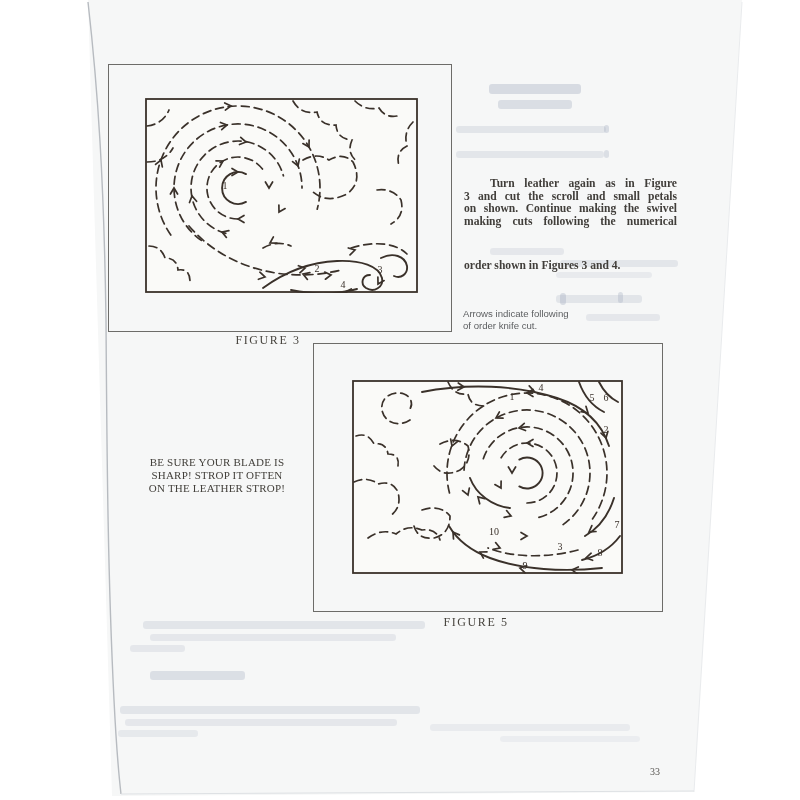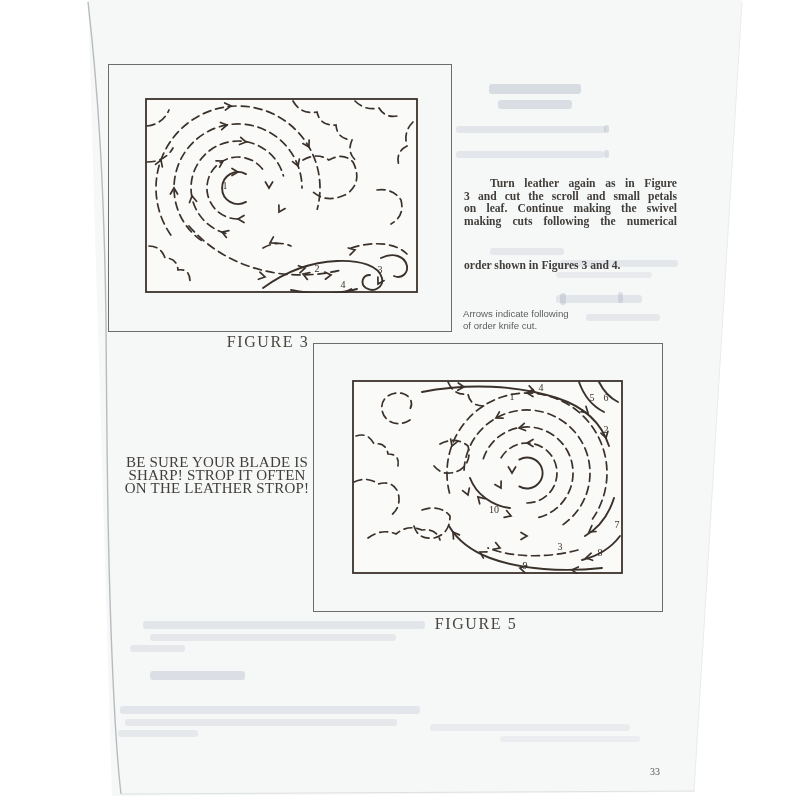--- a/index.html
+++ b/index.html
@@ -10,34 +10,34 @@
   svg{display:block;}
   .abs{position:absolute;}
   
   #page-svg{position:absolute;left:0;top:0;}
   
   .outer-box{position:absolute;border:1.1px solid #6d6c69;background:transparent;}
   
   .pattern{position:absolute;background:#fafaf8;}
   
   .caption{
-    position:absolute;text-align:center;font-size:16px;letter-spacing:1.6px;
+    position:absolute;text-align:center;font-size:12px;letter-spacing:1.6px;
     color:#48453f;white-space:nowrap;font-family:Liberation Serif, serif;
   }
   
   #paragraph{position:absolute;left:464px;top:178px;width:213px;font-size:11.6px;line-height:12.6px;color:#413e3a;font-weight:bold;}
   #paragraph .tline{text-align:justify;text-align-last:justify;}
   #paragraph .tline.last{text-align-last:left;margin-top:32px;}
   #paragraph .tline.indent{text-indent:26px;}
   
   #note{position:absolute;left:463px;top:308px;font-family:"Liberation Sans",sans-serif;
         font-size:9.6px;line-height:11.5px;color:#5c5e60;}
   
   #callout{position:absolute;left:117px;top:456px;width:200px;text-align:center;
-           font-size:15px;line-height:13.2px;color:#43403b;letter-spacing:.2px;}
+           font-size:11px;line-height:13.2px;color:#43403b;letter-spacing:.2px;}
   
   .numwrap{position:absolute;left:0;top:0;width:100%;height:100%;pointer-events:none;}
   .cutnum{position:absolute;transform:translate(-50%,-55%);font-size:10px;color:#3a312a;}
   
   #pagenum{position:absolute;left:640px;top:766px;width:30px;text-align:center;font-size:10px;color:#55534f;}
   
   .ghost{position:absolute;background:#aab3c4;border-radius:3px;filter:blur(.6px);}
 </style>
 </head>
 <body>
@@ -133,21 +133,21 @@
       <span class="cutnum" style="left: 172px; top: 171px;">2</span>
       <span class="cutnum" style="left: 235px; top: 172px;">3</span>
       <span class="cutnum" style="left: 198px; top: 187px;">4</span>
     </div>
 
   <div class="caption" style="left:168px;top:333px;width:200px;">FIGURE 3</div>
 
   <div id="paragraph">
       <div class="tline indent">Turn leather again as in Figure</div>
       <div class="tline">3 and cut the scroll and small petals</div>
-      <div class="tline">on leaf. Continue making the swivel</div>
+      <div class="tline">on shown. Continue making the swivel</div>
       <div class="tline">making cuts following the numerical</div>
       <div class="tline last">order shown in Figures 3 and 4.</div>
     </div>
 
   <div id="note">
       <div class="tline">Arrows indicate following</div>
       <div class="tline last">of order knife cut.</div>
     </div>
 
   <div class="outer-box" style="left:313px;top:343px;width:348px;height:267px;"></div>
@@ -202,21 +202,21 @@
         <path d="M-6,-3.6 L0,0 L-6,3.6" transform="translate(101,152) rotate(235)"></path>
         <path d="M-6,-3.6 L0,0 L-6,3.6" transform="translate(126,117) rotate(225)"></path>
       </g>
   </svg>
   <div class="abs numwrap" style="left:352px;top:380px;width:271px;height:194px;">
       <span class="cutnum" style="left: 160px; top: 17px;">1</span>
       <span class="cutnum" style="left: 189px; top: 8px;">4</span>
       <span class="cutnum" style="left: 240px; top: 18px;">5</span>
       <span class="cutnum" style="left: 254px; top: 18px;">6</span>
       <span class="cutnum" style="left: 254px; top: 50px;">2</span>
-      <span class="cutnum" style="left: 142px; top: 130px;">10</span>
+      <span class="cutnum" style="left: 142px; top: 152px;">10</span>
       <span class="cutnum" style="left: 265px; top: 145px;">7</span>
       <span class="cutnum" style="left: 208px; top: 167px;">3</span>
       <span class="cutnum" style="left: 248px; top: 173px;">8</span>
       <span class="cutnum" style="left: 173px; top: 186px;">9</span>
     </div>
 
   <div class="caption" style="left:376px;top:615px;width:200px;">FIGURE 5</div>
 
   <div id="callout">
       <div class="tline">BE SURE YOUR BLADE IS</div>

